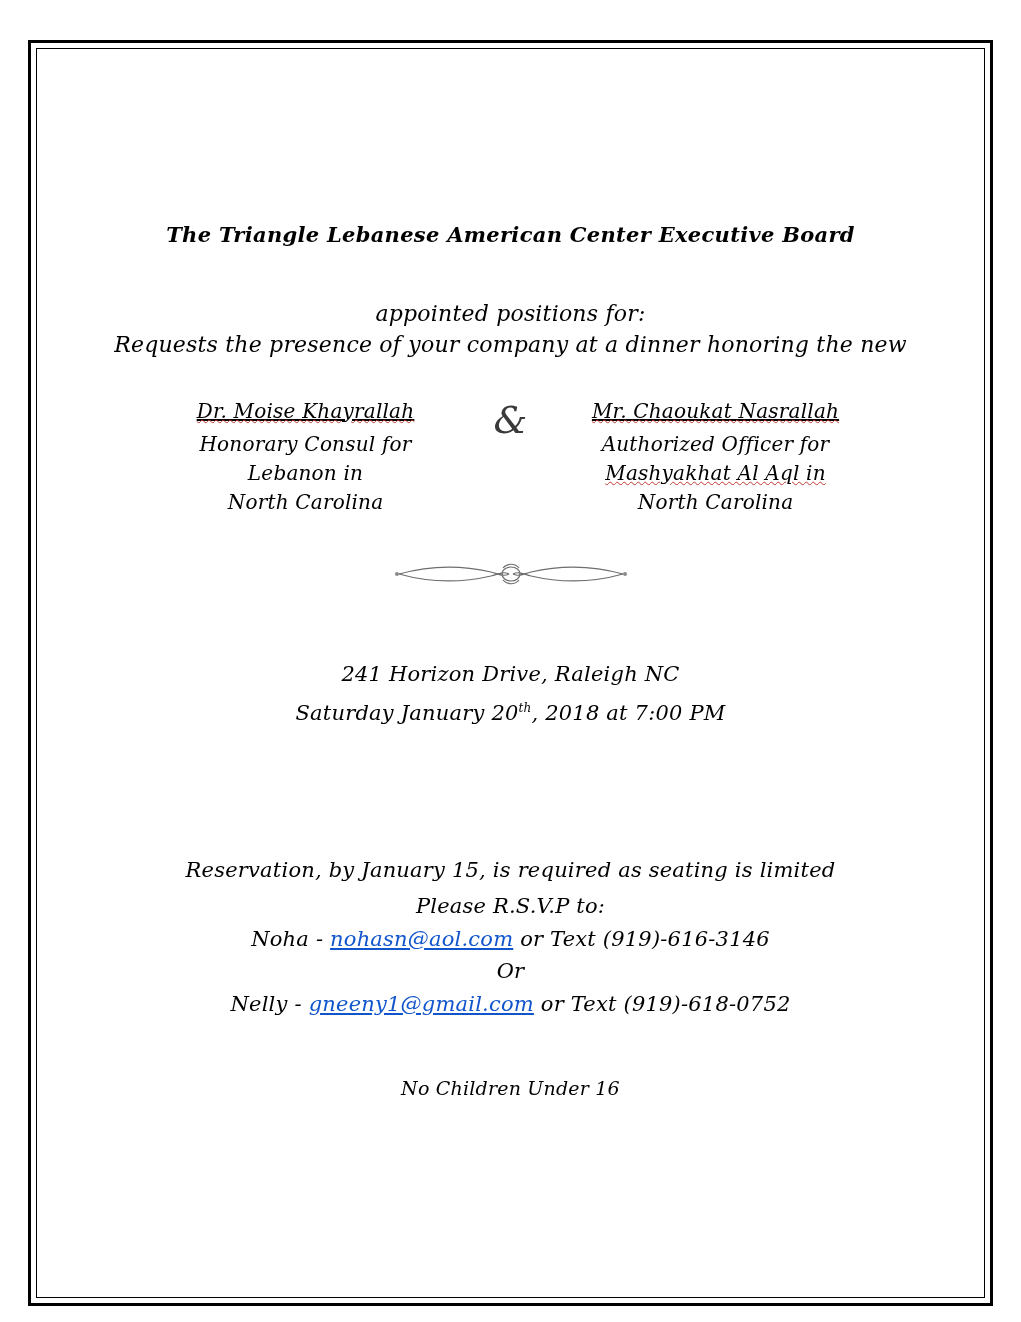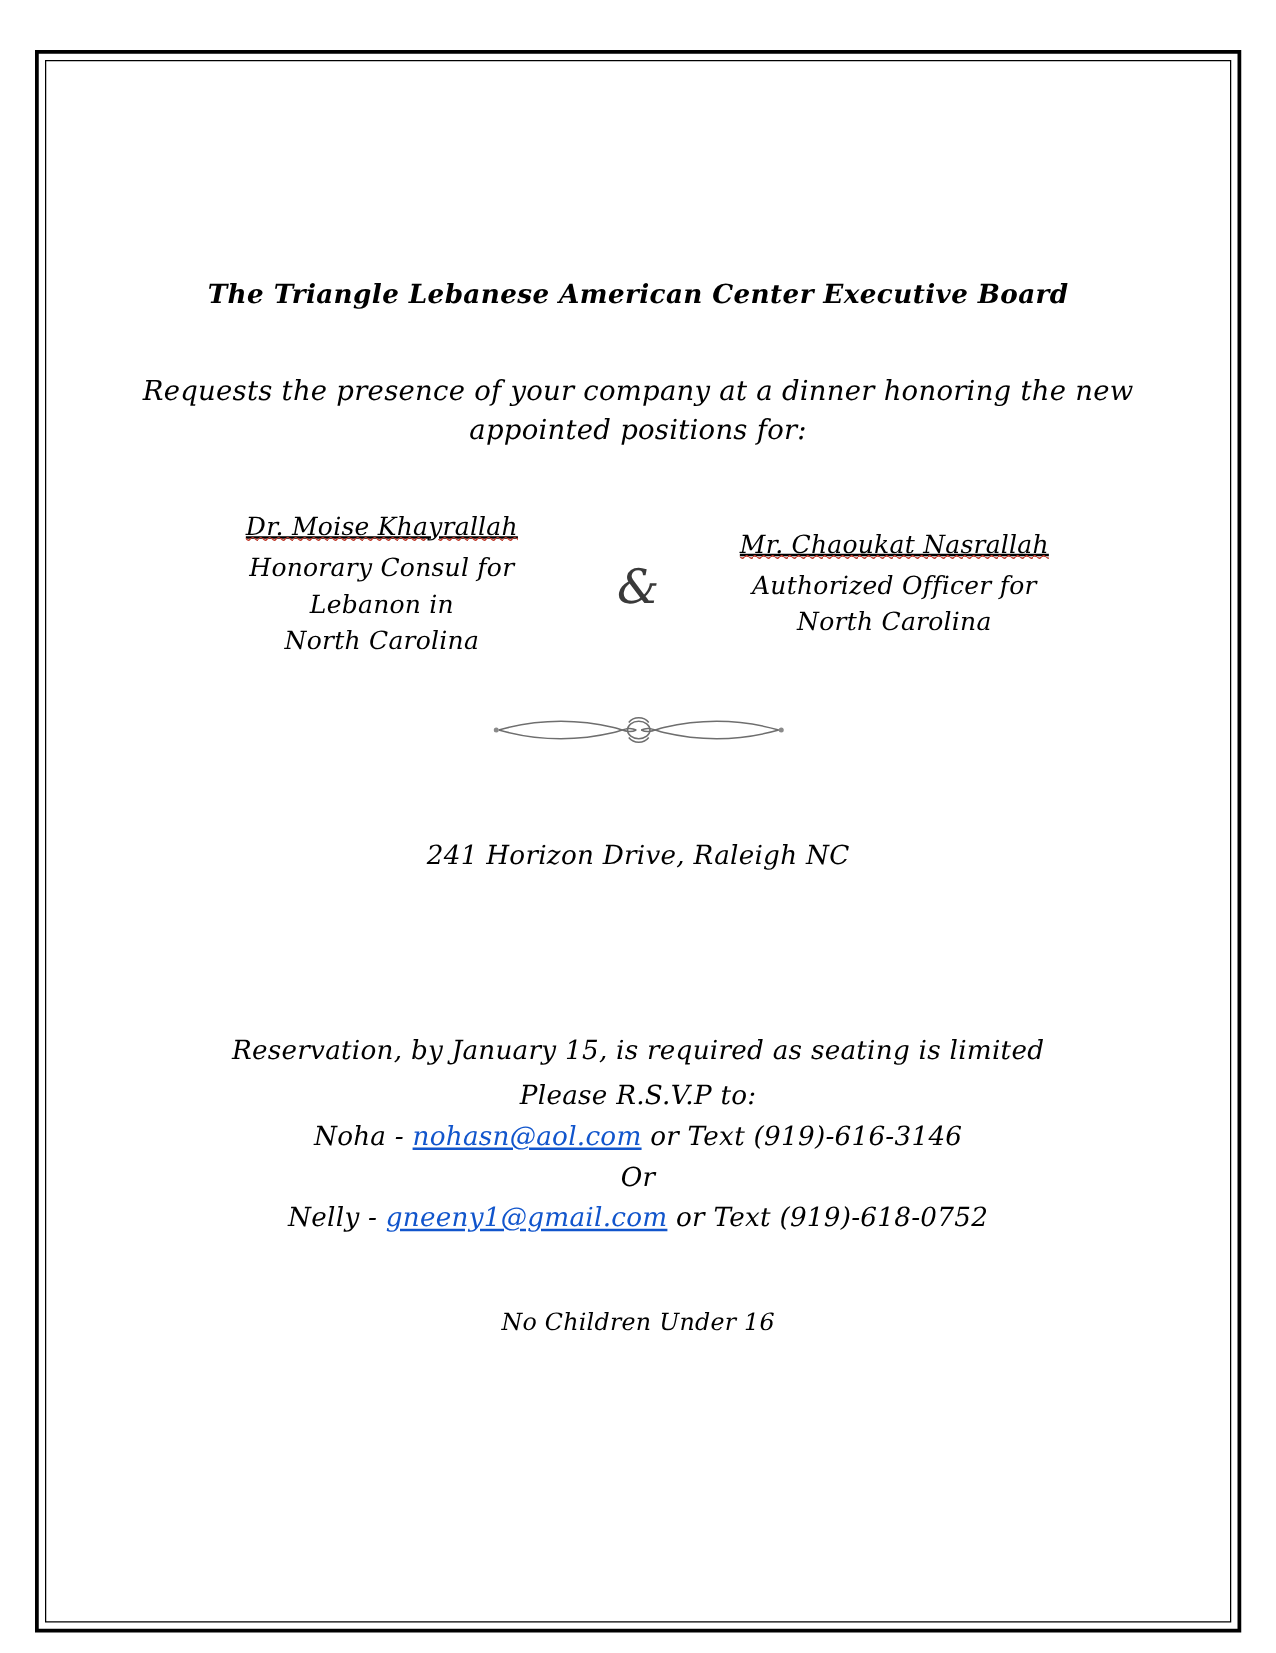--- a/index.html
+++ b/index.html
@@ -63,24 +63,24 @@
     letter-spacing: 0.3px;
   }
   .request {
     margin-top: 52px;
     font-size: 22px;
     font-style: italic;
     line-height: 1.4;
     padding: 0 40px;
   }
   .honorees {
-    margin-top: 46px;
+    margin-top: 36px;
     display: flex;
     flex-direction: row;
-    align-items: center;
+    align-items: flex-start;
     justify-content: center;
   }
   .honoree {
     width: 330px;
     font-size: 20px;
     font-style: italic;
     line-height: 1.45;
   }
   .honoree .name {
     text-decoration: underline;
@@ -152,42 +152,43 @@
 <div class="page">
 
   <div class="border-outer"></div>
   <div class="border-inner"></div>
 
   <div class="content">
 
     <div class="title script">The Triangle Lebanese American Center Executive Board</div>
 
     <div class="request script">
+      <div>appointed positions for:</div>
       <div>Requests the presence of your company at a dinner honoring the new</div>
-      <div>appointed positions for:</div>
     </div>
 
     <div class="honorees">
 
       <div class="honoree script">
         <div class="name">
           <span class="spell">Dr. Moise Khayrallah</span>
         </div>
         <div>Honorary Consul for</div>
         <div>Lebanon in</div>
         <div>North Carolina</div>
       </div>
 
       <div class="ampersand">&amp;</div>
 
       <div class="honoree script">
         <div class="name">
           <span class="spell">Mr. Chaoukat Nasrallah</span>
         </div>
         <div>Authorized Officer for</div>
+        <div><span class="spell">Mashyakhat Al Aql in</span></div>
         <div>North Carolina</div>
       </div>
 
     </div>
 
     <div class="divider">
       <svg width="240" height="30" viewBox="0 0 240 30">
         <g fill="none" stroke="#6e6e6e" stroke-width="1.2">
           <path d="M8 15 C 40 6, 70 6, 100 13 C 108 15, 112 18, 118 15"></path>
           <path d="M8 15 C 40 24, 70 24, 100 17 C 108 15, 112 12, 118 15"></path>
@@ -199,20 +200,21 @@
         </g>
         <g fill="#8a8a8a">
           <circle cx="6" cy="15" r="2"></circle>
           <circle cx="234" cy="15" r="2"></circle>
         </g>
       </svg>
     </div>
 
     <div class="event script">
       <div>241 Horizon Drive, Raleigh NC</div>
+      <div><span>Saturday January 20</span><span class="sup">th</span><span>, 2018 at 7:00 PM</span></div>
     </div>
 
     <div class="reservation script">Reservation, by January 15, is required as seating is limited</div>
 
     <div class="rsvp script">
       <div>Please R.S.V.P to:</div>
       <div><span>Noha - </span><a href="#">nohasn@aol.com</a><span> or Text (919)-616-3146</span></div>
       <div class="or-small">Or</div>
       <div><span>Nelly - </span><a href="#">gneeny1@gmail.com</a><span> or Text (919)-618-0752</span></div>
     </div>

